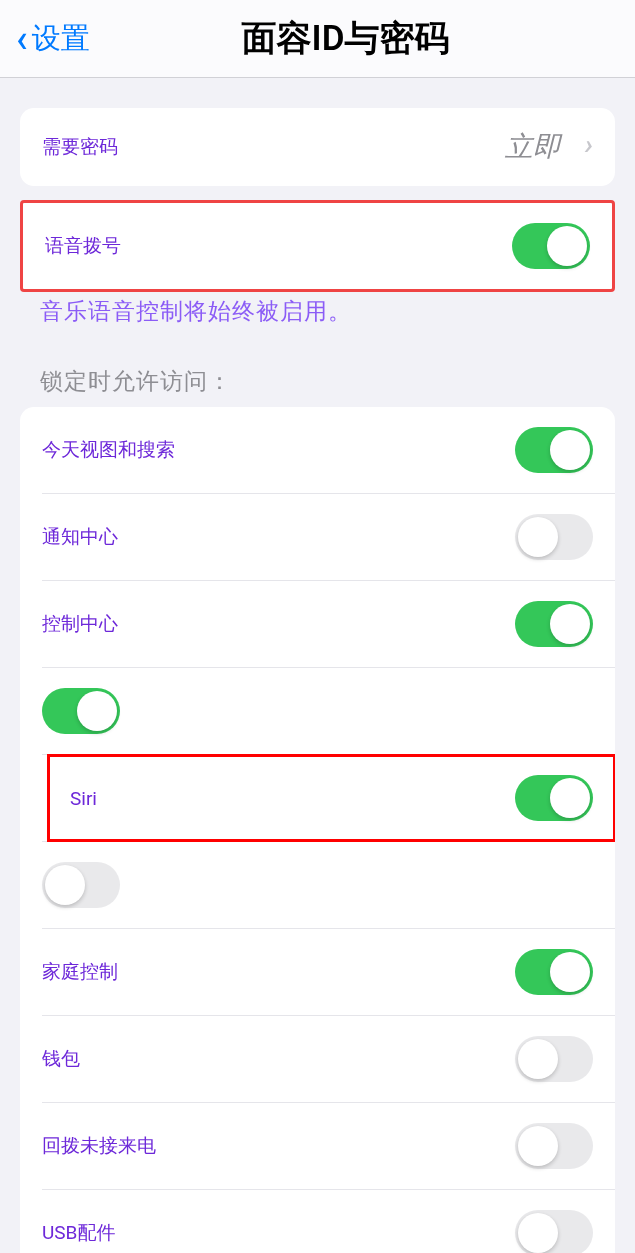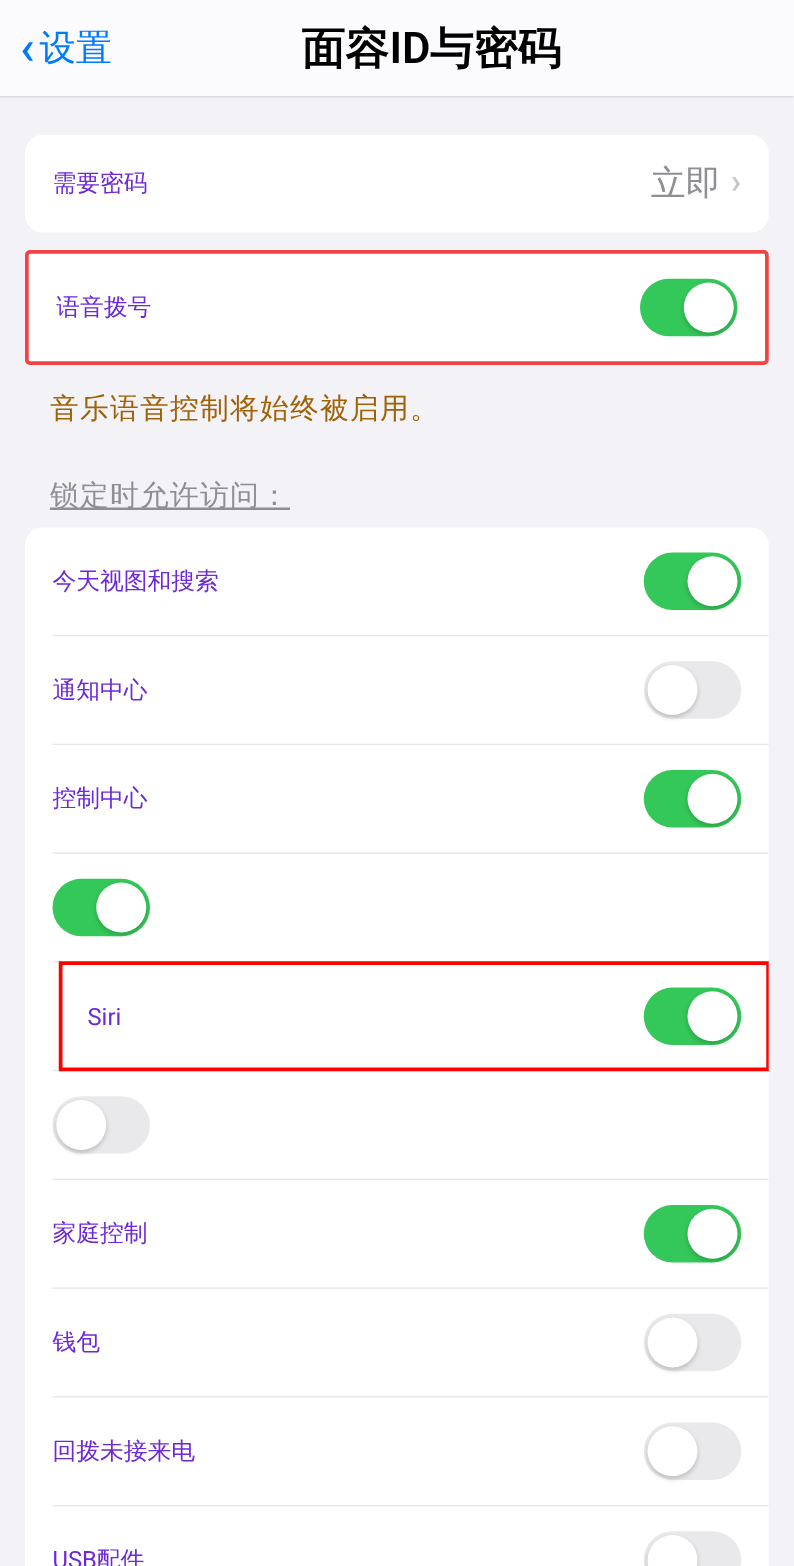--- a/index.html
+++ b/index.html
@@ -78,21 +78,22 @@
     }
     
     .row-label {
       font-size: 19px;
       color: #6d28d9;
     }
     
     .row-value-container {
       display: flex;
       align-items: flex-start;
-      gap: 8px;
+      gap: 24px;
+      font-style: italic;
     }
     
     .row-value {
       font-size: 28px;
       color: #8e8e93;
     }
     
     .disclosure-chevron {
       color: #c7c7cc;
       font-size: 28px;
@@ -130,32 +131,31 @@
     .toggle.on .toggle-knob {
       left: 35px;
     }
     
     .toggle.off .toggle-knob {
       left: 3px;
     }
     
     .footer-text {
       font-size: 23px;
-      color: #a16207;
-      padding: 19px 36px 0 40px;
+      color: #8b5cf6;
+      padding: 4px 36px 0 40px;
       line-height: 1.4;
       letter-spacing: 1px;
     }
     
     .section-header-text {
       font-size: 23px;
       color: #8e8e93;
       padding: 38px 36px 10px 40px;
       letter-spacing: 1px;
-      text-decoration: underline;
     }
     
     .access-group {
       margin: 0 20px;
       background-color: #fff;
       border-radius: 14px;
       overflow: hidden;
     }
     
     .row-highlighted {

